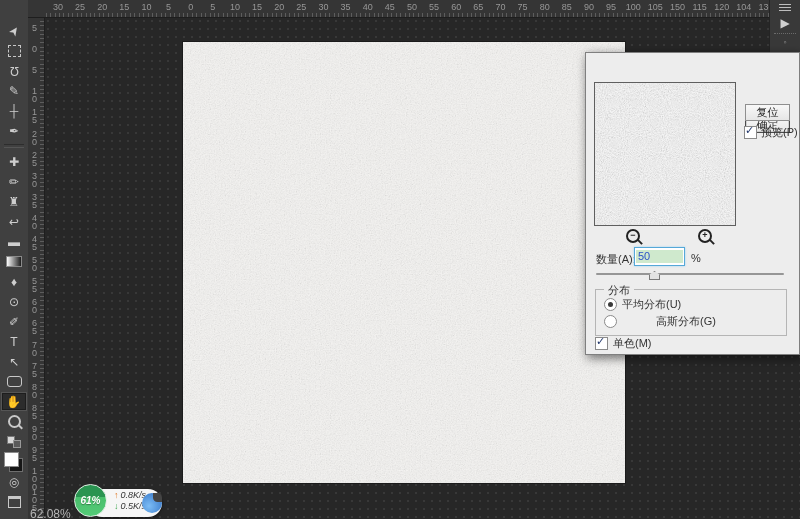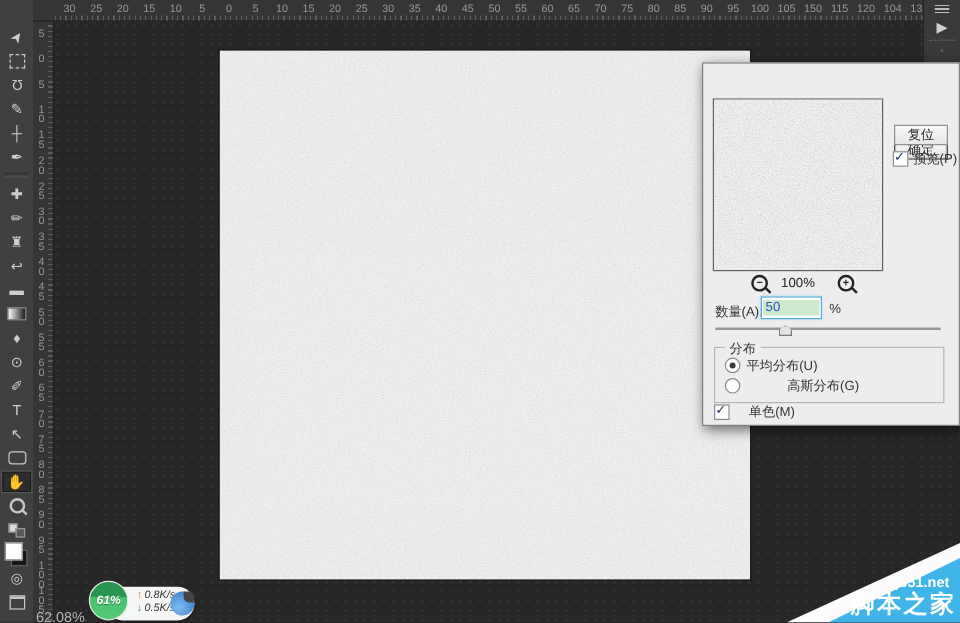--- a/index.html
+++ b/index.html
@@ -85,21 +85,21 @@
   .slider{position:absolute;left:10px;top:216px;width:188px;height:12px;}
   .slider .track{position:absolute;left:0;top:4px;width:100%;height:2px;background:#969696;border-radius:1px;}
   .slider .thumb{position:absolute;left:53px;top:2px;width:11px;height:9px;background:#e3e3e3;
         clip-path:polygon(50% 0,100% 42%,100% 100%,0 100%,0 42%);box-shadow:inset 0 0 0 1px #7a7a7a;}
   .group{position:absolute;left:9px;top:236px;width:190px;height:45px;border:1px solid #b5b5b5;}
   .glegend{position:absolute;left:8px;top:-7px;background:#ededed;padding:0 4px;}
   .radio-row{position:absolute;left:8px;display:flex;align-items:center;gap:5px;}
   .radio-row.r1{top:7px;} .radio-row.r2{top:24px;gap:39px;}
   .rb{width:11px;height:11px;border:1px solid #8a8a8a;border-radius:50%;background:#fff;position:relative;display:inline-block;}
   .rb.on::after{content:"";position:absolute;left:3px;top:3px;width:5px;height:5px;border-radius:50%;background:#3a3a3a;}
-  .mono{position:absolute;left:9px;top:283px;display:flex;align-items:center;gap:16px;justify-content:flex-end;}
+  .mono{position:absolute;left:9px;top:283px;display:flex;align-items:center;gap:5px;justify-content:flex-end;}
 
   
   .widget{position:absolute;left:74px;top:484px;width:92px;height:35px;z-index:6;font-style:italic;}
   .widget .pill{position:absolute;left:14px;top:5px;width:74px;height:28px;background:#f6f6f6;border-radius:14px;
       box-shadow:0 1px 3px rgba(0,0,0,.5);}
   .widget .ball{position:absolute;left:0;top:0;width:33px;height:33px;border-radius:50%;
       background:linear-gradient(180deg,#2a9451 0%,#2a9451 40%,#49c06c 40%,#54ca77 100%);
       border:1px solid #dfeee3;display:flex;align-items:center;justify-content:center;box-sizing:border-box;}
   .widget .ball span{color:#fff;font-size:10px;font-weight:bold;text-shadow:0 1px 1px rgba(0,0,0,.35);}
   .rates{position:absolute;left:40px;top:6px;font-size:9px;color:#333;}
@@ -304,21 +304,20 @@
       <svg width="140" height="142">
         <rect width="140" height="142" fill="#fbfbfb"></rect>
         <rect width="140" height="142" filter="url(#noiseHard)" opacity="0.55"></rect>
       </svg>
     </div>
 
     <div class="zoomrow">
       <span class="dmag zo">
           <b>−</b>
         </span>
-      <span class="zlevel">100%</span>
       <span class="dmag zi">
           <b>+</b>
         </span>
     </div>
 
     <button class="dbtn default">确定</button>
     <button class="dbtn reset">复位</button>
 
     <label class="pv">
       <span class="cb on"></span>
@@ -365,20 +364,14 @@
       <div class="rate">
         <span class="up">↑</span><span>0.8K/s</span>
       </div>
       <div class="rate">
         <span class="dn">↓</span><span>0.5K/s</span>
       </div>
     </div>
     <div class="orb"></div>
   </div>
 
-  <div class="wm">
-    <div class="wm-white"></div>
-    <div class="wm-cyan"></div>
-    <div class="wm-site">jb51.net</div>
-    <div class="wm-name">脚本之家</div>
-  </div>
 
 </div>
 
 </body></html>

